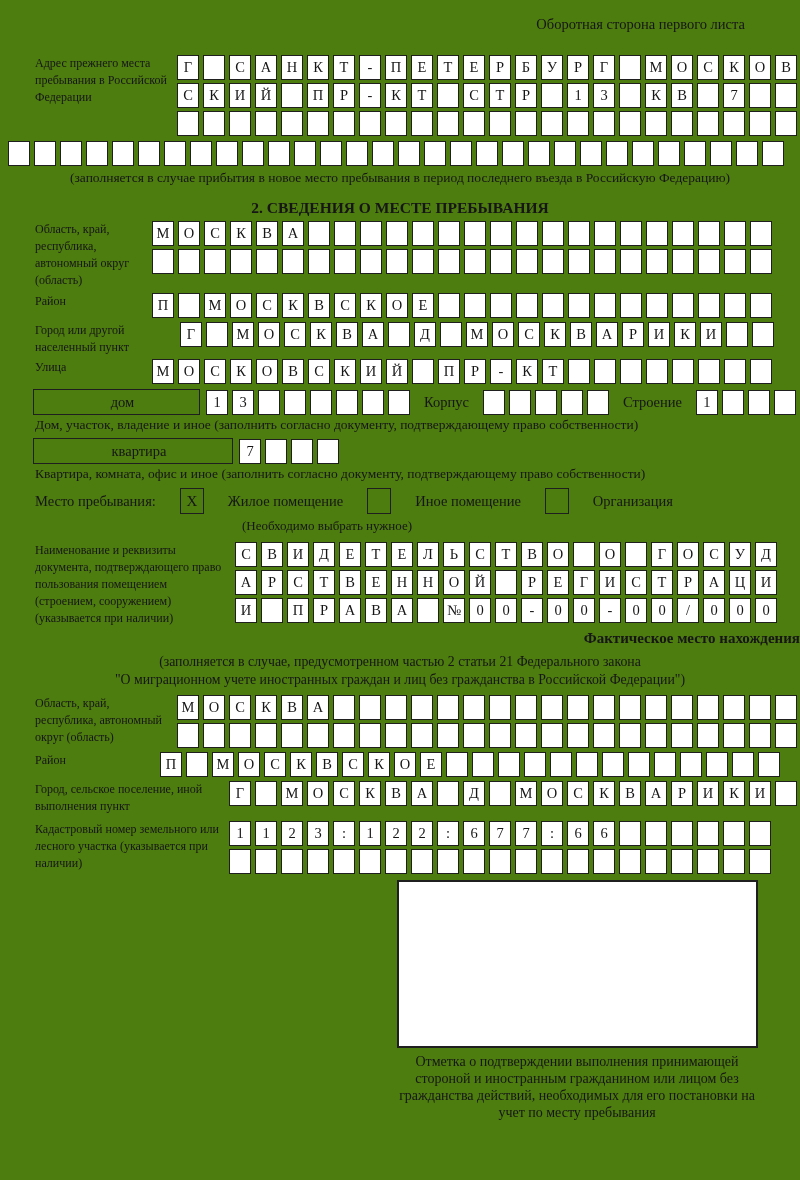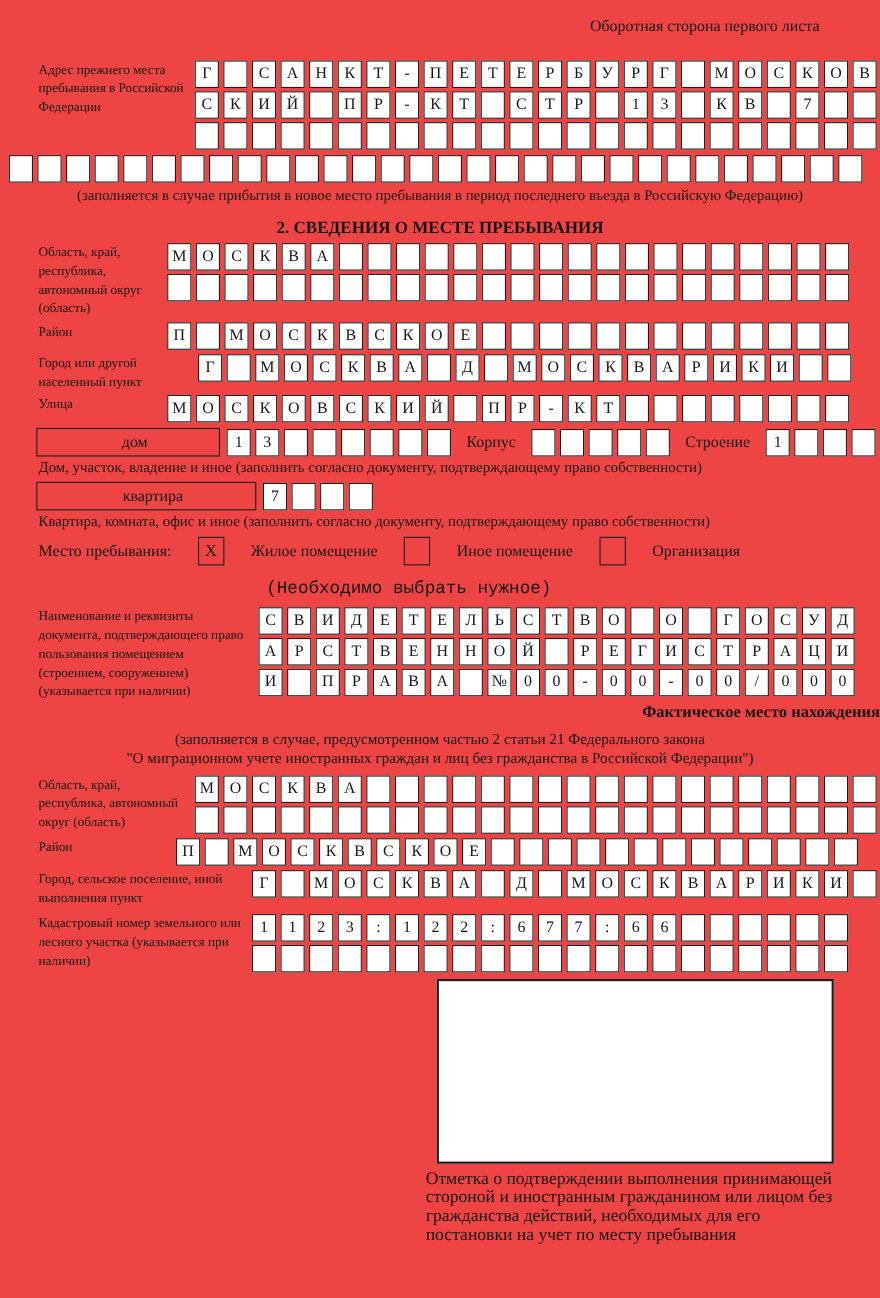--- a/index.html
+++ b/index.html
@@ -1,17 +1,17 @@
 <!DOCTYPE html>
 <html><head>
 <meta charset="utf-8">
 <style>
   html,body{margin:0;padding:0;background:#ffffff;}
   .page{
-    width:800px;height:1180px;background:#ef4444;overflow:hidden;position:relative;
+    width:800px;height:1180px;background:#4d7c0f;overflow:hidden;position:relative;
     font-family:"Liberation Serif", serif;color:#161616;
   }
   .corner{padding-top:16px;margin-right:55px;text-align:right;font-size:14.5px;}
   .frow{display:flex;align-items:flex-start;margin-left:35px;}
   .flabel{font-size:12px;line-height:17px;flex-shrink:0;box-sizing:border-box;padding-right:8px;}
   .w142{width:142px}.w117{width:117px}.w145{width:145px}.w200{width:200px}.w125{width:125px}.w194{width:194px}
   .cellcol{display:flex;flex-direction:column;gap:3px;}
   .cellrow{display:flex;gap:4px;}
   .cell{
     box-sizing:border-box;width:22px;height:25px;border:1.8px solid #1f1f1f;
@@ -32,23 +32,23 @@
     display:flex;align-items:center;justify-content:center;font-size:14.5px;flex-shrink:0;padding-left:12px;
   }
   .dombox{width:167px}
   .kvbox{width:200px}
   .inline-label{font-size:14.5px;margin:0 8px;flex-shrink:0;}
   .mestorow{display:flex;align-items:center;margin:6px 0 0 35px;gap:24px;font-size:14.5px;}
   .checkbox{
     box-sizing:border-box;width:24px;height:26px;border:1.8px solid #1f1f1f;
     display:inline-flex;align-items:center;justify-content:center;font-size:15px;flex-shrink:0;
   }
-  .note{font-size:16px;margin:12px 0 0 242px;font-family:Liberation Mono, monospace;}
+  .note{font-size:13px;margin:4px 0 0 242px;}
   .stampbox{box-sizing:border-box;margin:6px 0 0 397px;width:361px;height:168px;border:2px solid #1f1f1f;background:#fff;}
-  .stampcap{margin:5px 0 8px 387px;width:380px;text-align:left;font-size:16px;line-height:17px;}
+  .stampcap{margin:5px 0 8px 387px;width:380px;text-align:center;font-size:14px;line-height:17px;}
 </style>
 </head>
 <body>
 
 <div class="page">
 
   <div class="corner">Оборотная сторона первого листа</div>
 
   <div class="frow" style="margin-top:22px">
     <div class="flabel w142">Адрес прежнего места пребывания в Российской Федерации</div>

